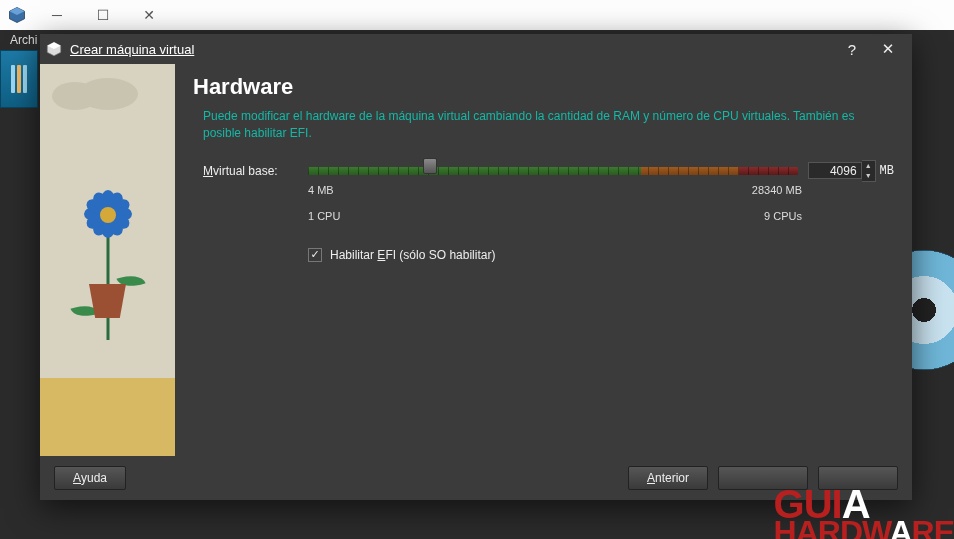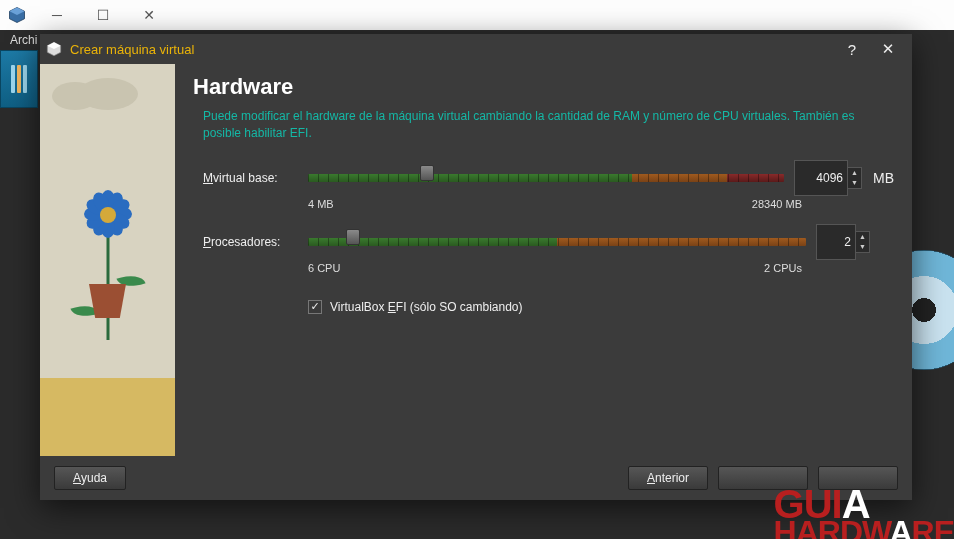--- a/index.html
+++ b/index.html
@@ -21,21 +21,21 @@
 .tool-stub .bar { width:4px; height:28px; background:#9ed8ef; border-radius:1px;}
 .tool-stub .bar.o { background:#f5b860; }
 
 
 .disc-edge { position:absolute; right:-30px; top:200px; width:120px; height:120px; border-radius:50%; background: radial-gradient(circle at 50% 50%, #222 0 14%, #c9e2ef 14% 40%, #6fb6d8 40% 70%, #2b5f7a 70% 100%);}
 
 
 .dialog { position: absolute; top: 34px; left: 40px; width: 872px; height: 466px; background: #3b3b3b; box-shadow: 0 8px 30px rgba(0,0,0,.6); display: flex; flex-direction: column; }
 .dlg-titlebar { height: 30px; background: #3b3b3b; display: flex; align-items: center; padding: 0 6px; }
 .dlg-titlebar .dlg-icon { width: 16px; height: 16px; margin-right: 8px; }
-.dlg-titlebar .dlg-title { color: #eab308; font-size: 13px; flex: 1; }
+.dlg-titlebar .dlg-title { color: #ffffff; font-size: 13px; flex: 1; text-decoration: underline; }
 .dlg-titlebar .dlg-ctrl { width: 36px; height: 30px; display: flex; align-items: center; justify-content: center; color: #eee; font-size: 15px; }
 
 .dlg-body { flex: 1; display: flex; }
 
 
 .illust { width: 135px; background: #d8d3c1; position: relative; overflow: hidden; }
 .illust .sky { position:absolute; top:0; left:0; right:0; height:70%; background:#d8d3c1;}
 .illust .ground { position:absolute; bottom:0; left:0; right:0; height:20%; background:#d6b962;}
 .illust .cloud { position:absolute; top:12px; left:8px; width:100px; height:36px; }
 .illust .cloud::before, .illust .cloud::after { content:""; position:absolute; background:#c9c4b0; border-radius:50%; }
@@ -63,22 +63,22 @@
 .slider-wrap { flex: 1; position: relative; height: 18px; display:flex; align-items:center; }
 .track { position: relative; height: 8px; width: 100%; border-radius: 1px; overflow:hidden; }
 .seg { position:absolute; top:0; height:100%; }
 .seg.green { background: linear-gradient(#3a7a2e,#2a5a20); }
 .seg.orange { background: linear-gradient(#a05a1e,#7a4216); }
 .seg.red { background: linear-gradient(#8a2a2a,#5a1a1a); }
 .ticks { position:absolute; top:0; left:0; right:0; height:100%; background: repeating-linear-gradient(90deg, rgba(0,0,0,.35) 0 1px, transparent 1px 10px); }
 .thumb { position:absolute; top:-4px; width:14px; height:16px; background: linear-gradient(#8a8a8a,#555); border:1px solid #333; border-radius:2px; transform:translateX(-50%); }
 
 .spin { margin-left: 10px; display:flex; align-items:center; }
-.spin input { width: 54px; height: 36px; background:#2a2a2a; color:#eee; border:1px solid #555; text-align:right; padding-right:4px; font-size:12px;}
-.spin .unit { color:#eee; font-size:14px; margin-left:11px;}
+.spin input { width: 54px; height: 17px; background:#2a2a2a; color:#eee; border:1px solid #555; text-align:right; padding-right:4px; font-size:12px;}
+.spin .unit { color:#eee; font-size:12px; margin-left:4px;font-family:Liberation Mono, monospace;}
 .spin .arrows { width:14px; height:22px; display:flex; flex-direction:column; border:1px solid #555; border-left:none;}
 .spin .arrows div { flex:1; display:flex; align-items:center; justify-content:center; font-size:7px; color:#ccc; background:#2a2a2a;}
 
 .range-labels { display:flex; font-size:11px; color:#ddd; padding-left:115px; margin-bottom: 14px; padding-right: 92px;}
 .range-labels .min { }
 .range-labels .max { margin-left:auto; }
 
 .checkbox-row { display:flex; align-items:center; font-size:12px; color:#eee; margin-top: 12px; padding-left: 115px;}
 .checkbox-row .cb { width:14px; height:14px; background:#3a3a3a; border:1px solid #777; margin-right:8px; display:flex; align-items:center; justify-content:center; font-size:11px; color:#eee;}
 
@@ -187,46 +187,28 @@
               <div>▼</div>
             </div>
           <span class="unit">MB</span>
         </div>
       </div>
       <div class="range-labels">
         <span class="min">4 MB</span>
         <span class="max">28340 MB</span>
       </div>
 
-      <div class="row">
-        <div class="lbl"><u>P</u><span>rocesadores:</span></div>
-        <div class="slider-wrap">
-          <div class="track">
-            <div class="seg green" style="left:0; width:50%"></div>
-            <div class="seg orange" style="left:50%; width:50%"></div>
-            <div class="ticks"></div>
-          </div>
-          <div class="thumb" style="left:9%"></div>
-        </div>
-        <div class="spin" style="margin-right:24px;">
-          <input style="width: 40px;" value="2">
-          <div class="arrows">
-              <div>▲</div>
-              <div>▼</div>
-            </div>
-        </div>
-      </div>
       <div class="range-labels">
-        <span class="min">6 CPU</span>
-        <span class="max">2 CPUs</span>
+        <span class="min">1 CPU</span>
+        <span class="max">9 CPUs</span>
       </div>
 
       <div class="checkbox-row">
         <div class="cb">✓</div>
-        <span><span>VirtualBox </span><u>E</u><span>FI (sólo SO cambiando)</span></span>
+        <span><span>Habilitar </span><u>E</u><span>FI (sólo SO habilitar)</span></span>
       </div>
 
     </div>
   </div>
 
   <div class="dlg-footer">
     <div class="btn">
         <u>A</u>
         <span>yuda</span>
       </div>

